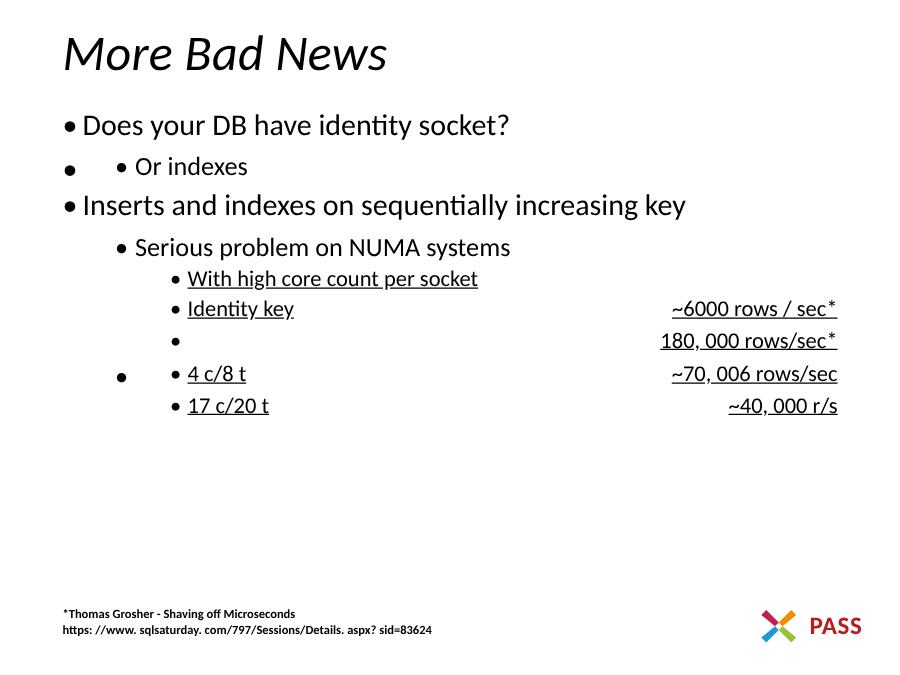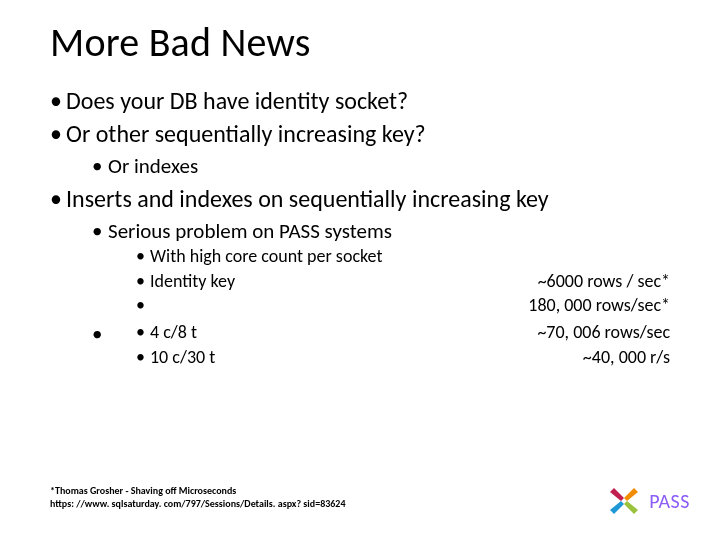--- a/index.html
+++ b/index.html
@@ -13,20 +13,21 @@
     overflow: hidden;
   }
   .slide {
     padding: 18px 50px 0 50px;
   }
   h1.title {
     font-size: 40px;
     font-weight: 400;
     margin-bottom: 18px;
     letter-spacing: 0.2px;
+    font-style: italic;
   }
   ul { list-style: none; }
   .lvl1 > li {
     font-size: 24px;
     line-height: 1.3;
     padding-left: 16px;
     position: relative;
     margin-bottom: 2px;
   }
   .lvl1 > li::before {
@@ -49,20 +50,21 @@
     left: 0;
     top: 0;
   }
   .lvl2 { margin-left: 26px; }
   .lvl3 > li {
     font-size: 18px;
     line-height: 1.3;
     padding-left: 14px;
     position: relative;
     margin-bottom: 1px;
+    text-decoration: underline;
   }
   .lvl3 > li::before {
     content: "•";
     position: absolute;
     left: 0;
     top: 0;
   }
   .lvl3 { margin-left: 28px; }
   .kv-row { display: flex; }
   .kv-key { width: 120px; flex: 0 0 auto; }
@@ -78,44 +80,43 @@
   .logo {
     position: absolute;
     right: 30px;
     bottom: 22px;
     display: flex;
     align-items: center;
     gap: 8px;
   }
   .logo-text {
     font-size: 20px;
-    font-weight: 400;
-    color: #8b5cf6;
+    font-weight: 700;
+    color: #b91c1c;
     letter-spacing: 0.5px;
   }
 </style>
 </head>
 <body>
 
 <div class="slide">
   <h1 class="title">More Bad News</h1>
 
   <ul class="lvl1">
     <li>Does your DB have identity socket?</li>
     <li>
-      <span>Or other sequentially increasing key?</span>
       <ul class="lvl2">
         <li>Or indexes</li>
       </ul>
     </li>
     <li>
       <span>Inserts and indexes on sequentially increasing key</span>
       <ul class="lvl2">
         <li>
-          <span>Serious problem on PASS systems</span>
+          <span>Serious problem on NUMA systems</span>
           <ul class="lvl3">
             <li>With high core count per socket</li>
             <li>
               <span class="kv-row">
                 <span class="kv-key">Identity key</span>
                 <span class="kv-val">~6000 rows / sec*</span>
               </span>
             </li>
             <li>
               <span class="kv-row">
@@ -127,21 +128,21 @@
         <li>
           <ul class="lvl3">
             <li>
               <span class="kv-row">
                 <span class="kv-key">4 c/8 t</span>
                 <span class="kv-val">~70, 006 rows/sec</span>
               </span>
             </li>
             <li>
               <span class="kv-row">
-                <span class="kv-key">10 c/30 t</span>
+                <span class="kv-key">17 c/20 t</span>
                 <span class="kv-val">~40, 000 r/s</span>
               </span>
             </li>
           </ul>
         </li>
       </ul>
     </li>
   </ul>
 </div>
 

